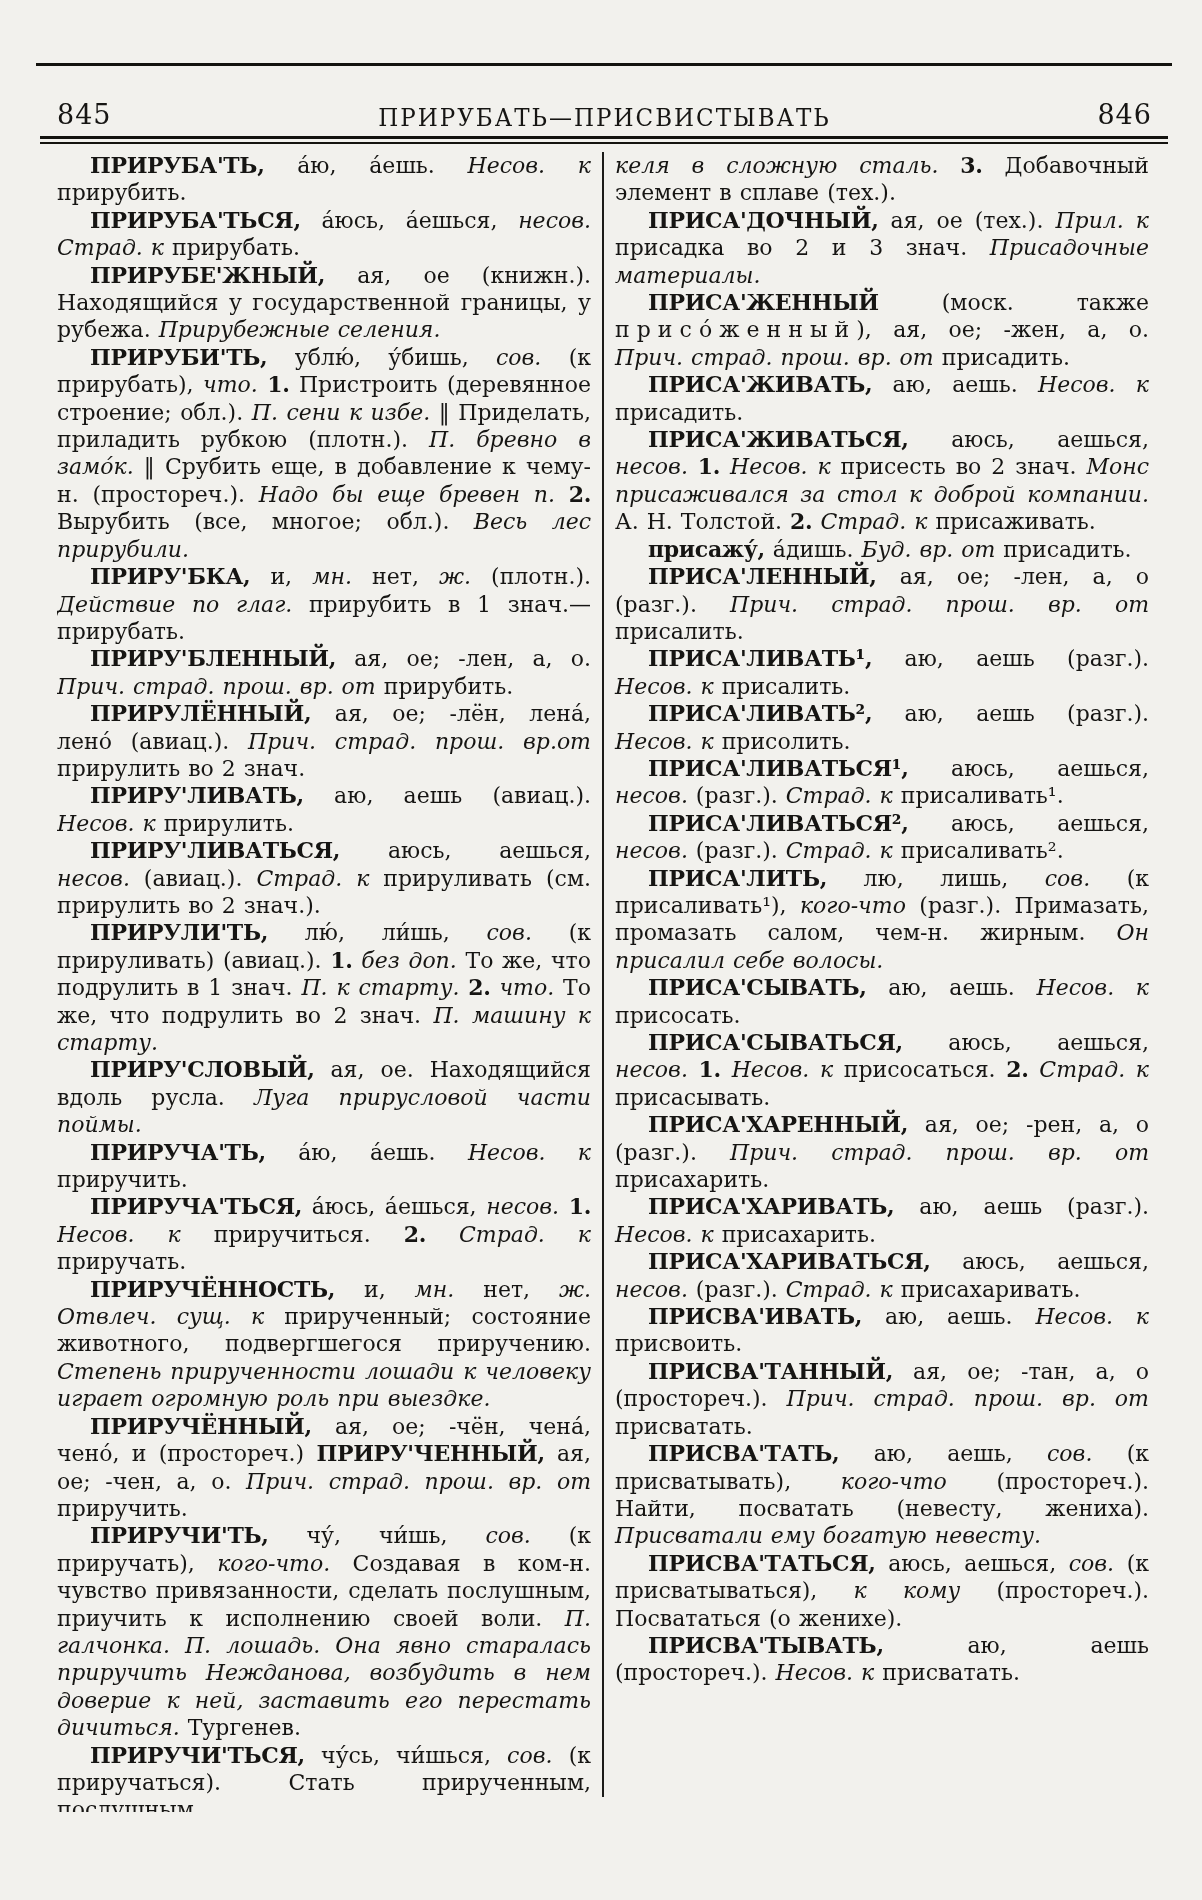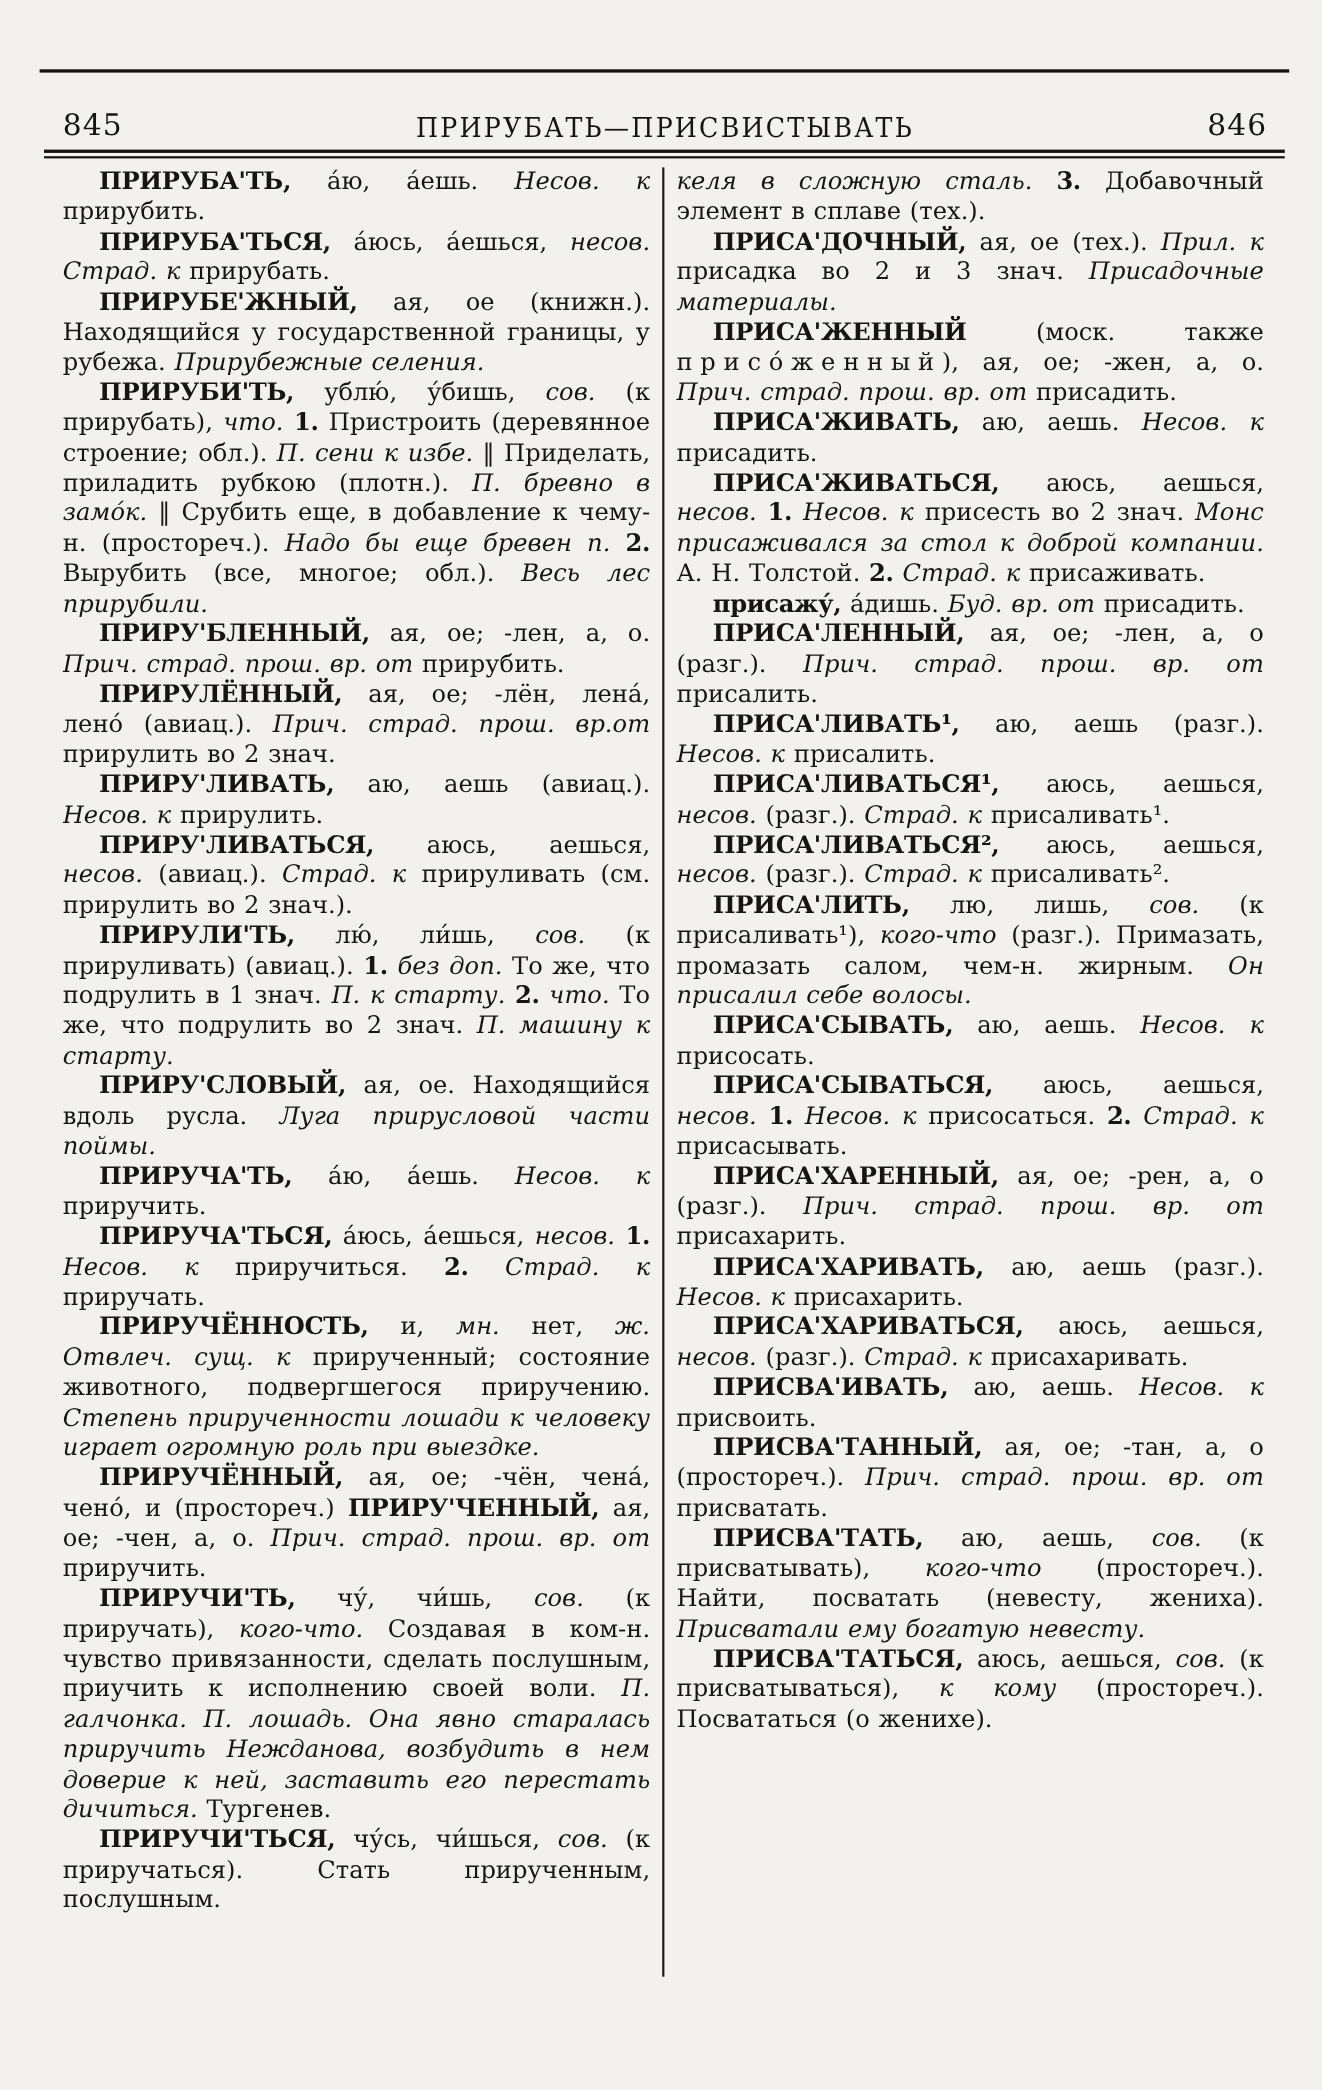--- a/index.html
+++ b/index.html
@@ -102,20 +102,21 @@
   </div>
 
   <div class="header-rule"></div>
 
   <div class="columns">
     <section class="col">
         <p class="entry"><span class="rb">ПРИРУБА'ТЬ,</span><span class="rr"> а́ю, а́ешь. </span><span class="ri">Несов. к</span><span class="rr"> прирубить.</span></p>
         <p class="entry"><span class="rb">ПРИРУБА'ТЬСЯ,</span><span class="rr"> а́юсь, а́ешься, </span><span class="ri">несов. Страд. к</span><span class="rr"> прирубать.</span></p>
         <p class="entry"><span class="rb">ПРИРУБЕ'ЖНЫЙ,</span><span class="rr"> ая, ое (книжн.). Находящийся у государственной границы, у рубежа. </span><span class="ri">Прирубежные селения.</span></p>
         <p class="entry"><span class="rb">ПРИРУБИ'ТЬ,</span><span class="rr"> ублю́, у́бишь, </span><span class="ri">сов.</span><span class="rr"> (к прирубать), </span><span class="ri">что.</span><span class="rr"> </span><span class="rb">1.</span><span class="rr"> Пристроить (деревянное строение; обл.). </span><span class="ri">П. сени к избе.</span><span class="rr"> ‖ Приделать, приладить рубкою (плотн.). </span><span class="ri">П. бревно в замо́к.</span><span class="rr"> ‖ Срубить еще, в добавление к чему-н. (простореч.). </span><span class="ri">Надо бы еще бревен п.</span><span class="rr"> </span><span class="rb">2.</span><span class="rr"> Вырубить (все, многое; обл.). </span><span class="ri">Весь лес прирубили.</span></p>
+        <p class="entry"><span class="rb">ПРИРУ'БКА,</span><span class="rr"> и, </span><span class="ri">мн.</span><span class="rr"> нет, </span><span class="ri">ж.</span><span class="rr"> (плотн.). </span><span class="ri">Действие по глаг.</span><span class="rr"> прирубить в 1 знач.—прирубать.</span></p>
         <p class="entry"><span class="rb">ПРИРУ'БЛЕННЫЙ,</span><span class="rr"> ая, ое; -лен, а, о. </span><span class="ri">Прич. страд. прош. вр. от</span><span class="rr"> прирубить.</span></p>
         <p class="entry"><span class="rb">ПРИРУЛЁННЫЙ,</span><span class="rr"> ая, ое; -лён, лена́, лено́ (авиац.). </span><span class="ri">Прич. страд. прош. вр.от</span><span class="rr"> прирулить во 2 знач.</span></p>
         <p class="entry"><span class="rb">ПРИРУ'ЛИВАТЬ,</span><span class="rr"> аю, аешь (авиац.). </span><span class="ri">Несов. к</span><span class="rr"> прирулить.</span></p>
         <p class="entry"><span class="rb">ПРИРУ'ЛИВАТЬСЯ,</span><span class="rr"> аюсь, аешься, </span><span class="ri">несов.</span><span class="rr"> (авиац.). </span><span class="ri">Страд. к</span><span class="rr"> прируливать (см. прирулить во 2 знач.).</span></p>
         <p class="entry"><span class="rb">ПРИРУЛИ'ТЬ,</span><span class="rr"> лю́, ли́шь, </span><span class="ri">сов.</span><span class="rr"> (к прируливать) (авиац.). </span><span class="rb">1.</span><span class="rr"> </span><span class="ri">без доп.</span><span class="rr"> То же, что подрулить в 1 знач. </span><span class="ri">П. к старту.</span><span class="rr"> </span><span class="rb">2.</span><span class="rr"> </span><span class="ri">что.</span><span class="rr"> То же, что подрулить во 2 знач. </span><span class="ri">П. машину к старту.</span></p>
         <p class="entry"><span class="rb">ПРИРУ'СЛОВЫЙ,</span><span class="rr"> ая, ое. Находящийся вдоль русла. </span><span class="ri">Луга прирусловой части поймы.</span></p>
         <p class="entry"><span class="rb">ПРИРУЧА'ТЬ,</span><span class="rr"> а́ю, а́ешь. </span><span class="ri">Несов. к</span><span class="rr"> приручить.</span></p>
         <p class="entry"><span class="rb">ПРИРУЧА'ТЬСЯ,</span><span class="rr"> а́юсь, а́ешься, </span><span class="ri">несов.</span><span class="rr"> </span><span class="rb">1.</span><span class="rr"> </span><span class="ri">Несов. к</span><span class="rr"> приручиться. </span><span class="rb">2.</span><span class="rr"> </span><span class="ri">Страд. к</span><span class="rr"> приручать.</span></p>
         <p class="entry"><span class="rb">ПРИРУЧЁННОСТЬ,</span><span class="rr"> и, </span><span class="ri">мн.</span><span class="rr"> нет, </span><span class="ri">ж. Отвлеч. сущ. к</span><span class="rr"> прирученный; состояние животного, подвергшегося приручению. </span><span class="ri">Степень прирученности лошади к человеку играет огромную роль при выездке.</span></p>
         <p class="entry"><span class="rb">ПРИРУЧЁННЫЙ,</span><span class="rr"> ая, ое; -чён, чена́, чено́, и (простореч.) </span><span class="rb">ПРИРУ'ЧЕННЫЙ,</span><span class="rr"> ая, ое; -чен, а, о. </span><span class="ri">Прич. страд. прош. вр. от</span><span class="rr"> приручить.</span></p>
@@ -125,27 +126,29 @@
     <div class="divider"></div>
     <section class="col">
         <p class="entry cont"><span class="ri">келя в сложную сталь.</span><span class="rr"> </span><span class="rb">3.</span><span class="rr"> Добавочный элемент в сплаве (тех.).</span></p>
         <p class="entry"><span class="rb">ПРИСА'ДОЧНЫЙ,</span><span class="rr"> ая, ое (тех.). </span><span class="ri">Прил. к</span><span class="rr"> присадка во 2 и 3 знач. </span><span class="ri">Присадочные материалы.</span></p>
         <p class="entry"><span class="rb">ПРИСА'ЖЕННЫЙ</span><span class="rr"> (моск. также </span><span class="rs">присо́женный</span><span class="rr">), ая, ое; -жен, а, о. </span><span class="ri">Прич. страд. прош. вр. от</span><span class="rr"> присадить.</span></p>
         <p class="entry"><span class="rb">ПРИСА'ЖИВАТЬ,</span><span class="rr"> аю, аешь. </span><span class="ri">Несов. к</span><span class="rr"> присадить.</span></p>
         <p class="entry"><span class="rb">ПРИСА'ЖИВАТЬСЯ,</span><span class="rr"> аюсь, аешься, </span><span class="ri">несов.</span><span class="rr"> </span><span class="rb">1.</span><span class="rr"> </span><span class="ri">Несов. к</span><span class="rr"> присесть во 2 знач. </span><span class="ri">Монс присаживался за стол к доброй компании.</span><span class="rr"> А. Н. Толстой. </span><span class="rb">2.</span><span class="rr"> </span><span class="ri">Страд. к</span><span class="rr"> присаживать.</span></p>
         <p class="entry"><span class="rb">присажу́,</span><span class="rr"> а́дишь. </span><span class="ri">Буд. вр. от</span><span class="rr"> присадить.</span></p>
         <p class="entry"><span class="rb">ПРИСА'ЛЕННЫЙ,</span><span class="rr"> ая, ое; -лен, а, о (разг.). </span><span class="ri">Прич. страд. прош. вр. от</span><span class="rr"> присалить.</span></p>
         <p class="entry"><span class="rb">ПРИСА'ЛИВАТЬ¹,</span><span class="rr"> аю, аешь (разг.). </span><span class="ri">Несов. к</span><span class="rr"> присалить.</span></p>
+        <p class="entry"><span class="rb">ПРИСА'ЛИВАТЬ²,</span><span class="rr"> аю, аешь (разг.). </span><span class="ri">Несов. к</span><span class="rr"> присолить.</span></p>
         <p class="entry"><span class="rb">ПРИСА'ЛИВАТЬСЯ¹,</span><span class="rr"> аюсь, аешься, </span><span class="ri">несов.</span><span class="rr"> (разг.). </span><span class="ri">Страд. к</span><span class="rr"> присаливать¹.</span></p>
         <p class="entry"><span class="rb">ПРИСА'ЛИВАТЬСЯ²,</span><span class="rr"> аюсь, аешься, </span><span class="ri">несов.</span><span class="rr"> (разг.). </span><span class="ri">Страд. к</span><span class="rr"> присаливать².</span></p>
         <p class="entry"><span class="rb">ПРИСА'ЛИТЬ,</span><span class="rr"> лю, лишь, </span><span class="ri">сов.</span><span class="rr"> (к присаливать¹), </span><span class="ri">кого-что</span><span class="rr"> (разг.). Примазать, промазать салом, чем-н. жирным. </span><span class="ri">Он присалил себе волосы.</span></p>
         <p class="entry"><span class="rb">ПРИСА'СЫВАТЬ,</span><span class="rr"> аю, аешь. </span><span class="ri">Несов. к</span><span class="rr"> присосать.</span></p>
         <p class="entry"><span class="rb">ПРИСА'СЫВАТЬСЯ,</span><span class="rr"> аюсь, аешься, </span><span class="ri">несов.</span><span class="rr"> </span><span class="rb">1.</span><span class="rr"> </span><span class="ri">Несов. к</span><span class="rr"> присосаться. </span><span class="rb">2.</span><span class="rr"> </span><span class="ri">Страд. к</span><span class="rr"> присасывать.</span></p>
         <p class="entry"><span class="rb">ПРИСА'ХАРЕННЫЙ,</span><span class="rr"> ая, ое; -рен, а, о (разг.). </span><span class="ri">Прич. страд. прош. вр. от</span><span class="rr"> присахарить.</span></p>
         <p class="entry"><span class="rb">ПРИСА'ХАРИВАТЬ,</span><span class="rr"> аю, аешь (разг.). </span><span class="ri">Несов. к</span><span class="rr"> присахарить.</span></p>
         <p class="entry"><span class="rb">ПРИСА'ХАРИВАТЬСЯ,</span><span class="rr"> аюсь, аешься, </span><span class="ri">несов.</span><span class="rr"> (разг.). </span><span class="ri">Страд. к</span><span class="rr"> присахаривать.</span></p>
         <p class="entry"><span class="rb">ПРИСВА'ИВАТЬ,</span><span class="rr"> аю, аешь. </span><span class="ri">Несов. к</span><span class="rr"> присвоить.</span></p>
         <p class="entry"><span class="rb">ПРИСВА'ТАННЫЙ,</span><span class="rr"> ая, ое; -тан, а, о (простореч.). </span><span class="ri">Прич. страд. прош. вр. от</span><span class="rr"> присватать.</span></p>
         <p class="entry"><span class="rb">ПРИСВА'ТАТЬ,</span><span class="rr"> аю, аешь, </span><span class="ri">сов.</span><span class="rr"> (к присватывать), </span><span class="ri">кого-что</span><span class="rr"> (простореч.). Найти, посватать (невесту, жениха). </span><span class="ri">Присватали ему богатую невесту.</span></p>
         <p class="entry"><span class="rb">ПРИСВА'ТАТЬСЯ,</span><span class="rr"> аюсь, аешься, </span><span class="ri">сов.</span><span class="rr"> (к присватываться), </span><span class="ri">к кому</span><span class="rr"> (простореч.). Посвататься (о женихе).</span></p>
+        <p class="entry"><span class="rb">ПРИСВА'ТЫВАТЬ,</span><span class="rr"> аю, аешь (простореч.). </span><span class="ri">Несов. к</span><span class="rr"> присватать.</span></p>
       </section>
   </div>
 </div>
 
 </body></html>

